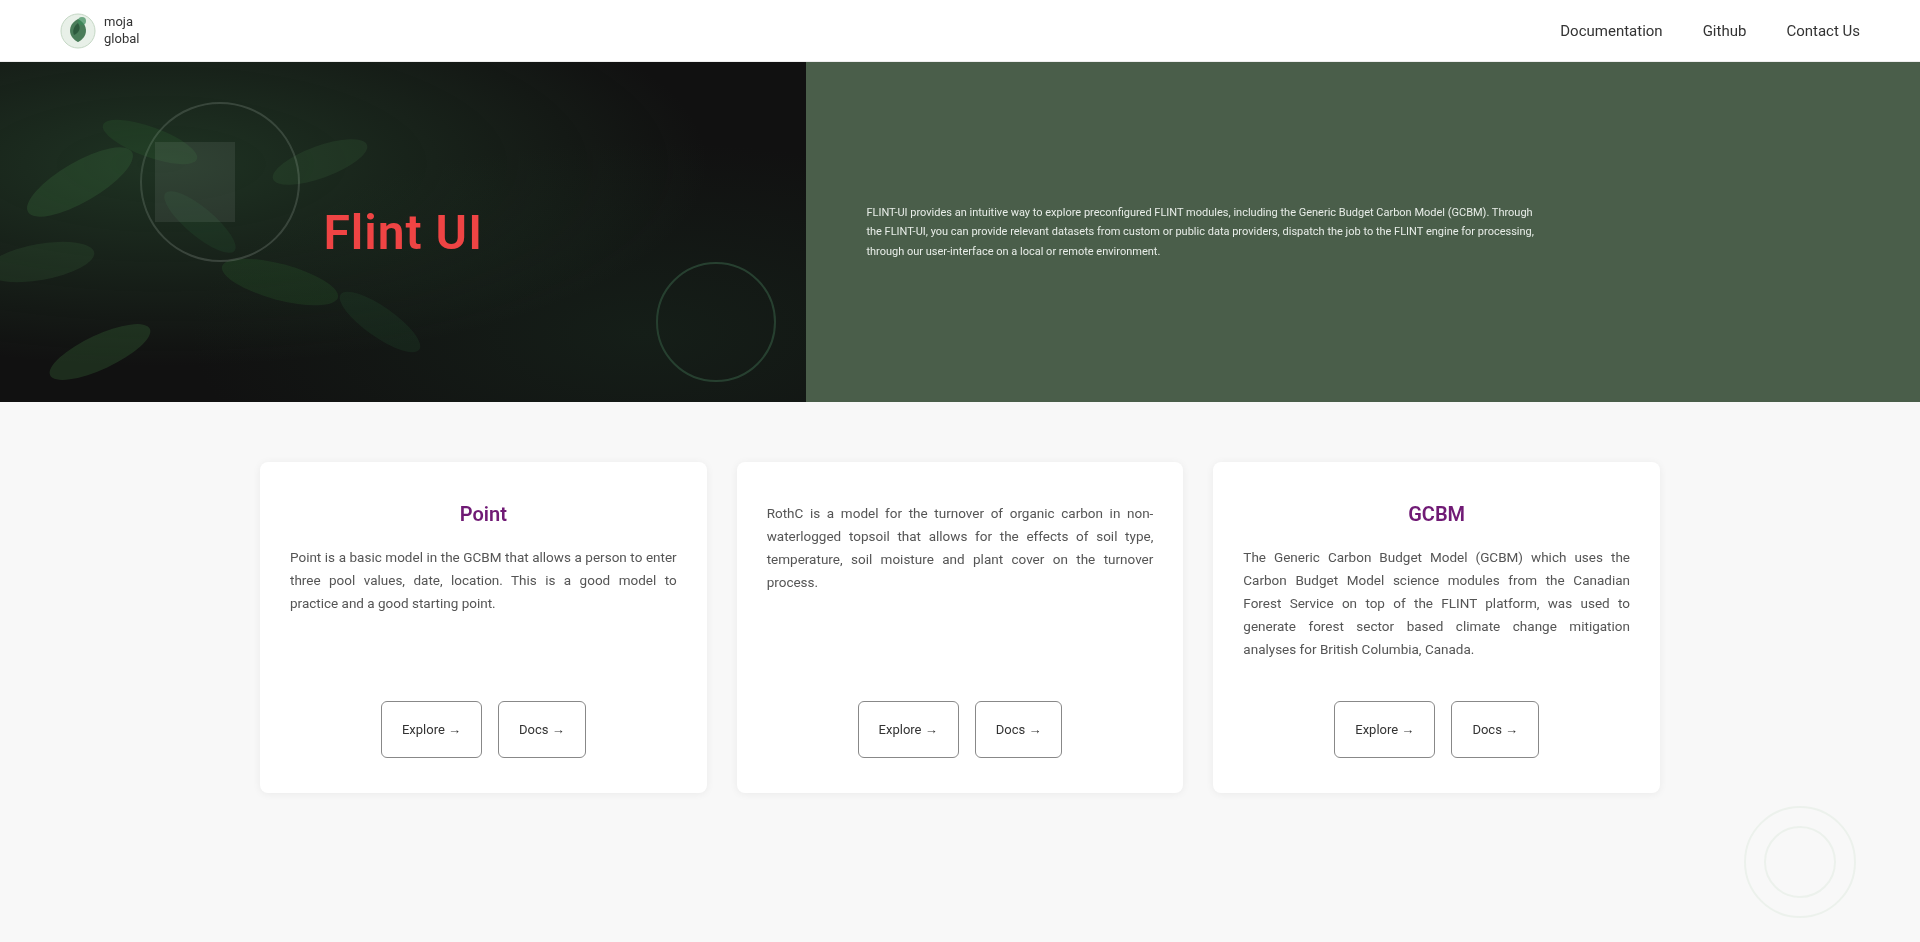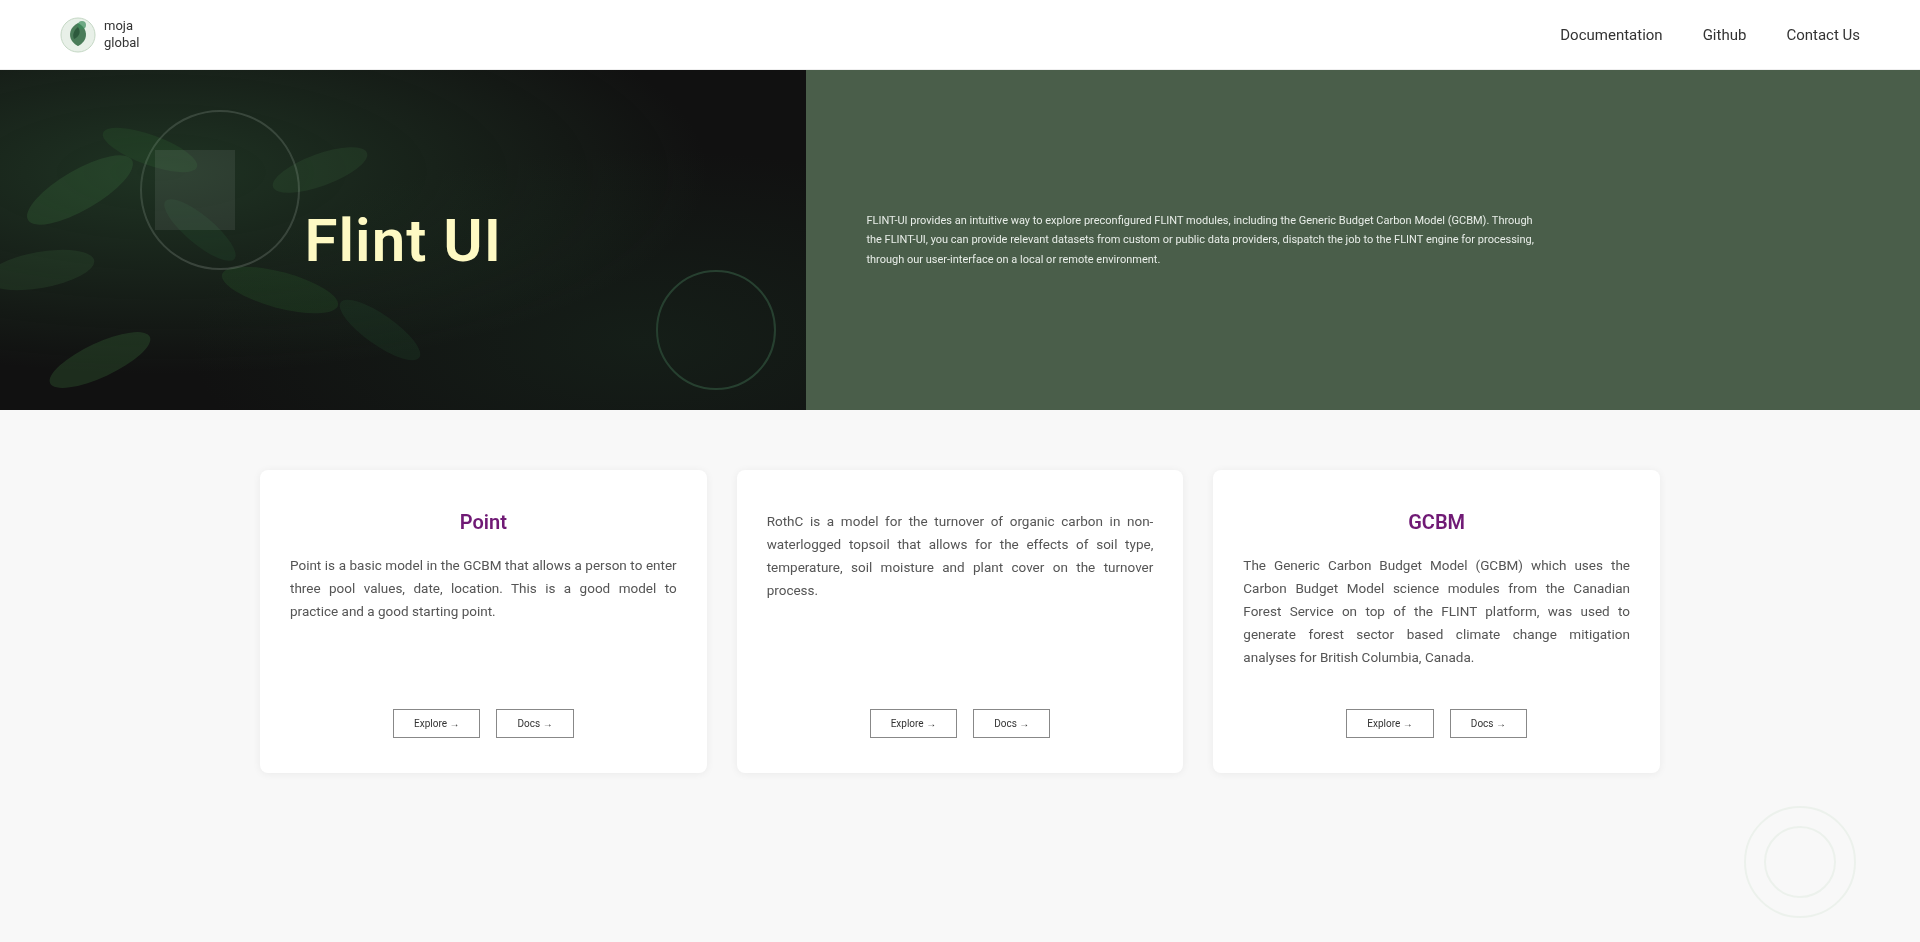--- a/index.html
+++ b/index.html
@@ -13,21 +13,21 @@
       background: #f8f8f8;
       color: #333;
     }
 
     
     .header {
       display: flex;
       align-items: center;
       justify-content: space-between;
       padding: 0 60px;
-      height: 70px;
+      height: 62px;
       background: #fff;
       border-bottom: 1px solid #eee;
     }
 
     .logo-area {
       display: flex;
       align-items: center;
       gap: 8px;
     }
 
@@ -97,22 +97,22 @@
       width: 120px;
       height: 120px;
       bottom: 20px;
       right: 30px;
       border-color: rgba(100,180,130,0.3);
     }
 
     .hero-title {
       position: relative;
       z-index: 2;
-      color: #fef9c3;
-      font-size: 60px;
+      color: #ef4444;
+      font-size: 48px;
       font-weight: 600;
       letter-spacing: 1px;
     }
 
     
     .hero-left::before {
       content: '';
       position: absolute;
       inset: 0;
       background: 
@@ -190,25 +190,25 @@
     }
 
     .card-buttons {
       display: flex;
       gap: 16px;
       margin-top: 40px;
       justify-content: center;
     }
 
     .card-btn {
-      padding: 8px 20px;
+      padding: 20px 20px;
       border: 1.5px solid #888;
       background: #fff;
-      border-radius: 0;
-      font-size: 10px;
+      border-radius: 6px;
+      font-size: 13px;
       color: #333;
       cursor: pointer;
       font-family: inherit;
     }
   </style>
 </head>
 <body>
 
 <header class="header">
   <div class="logo-area">

